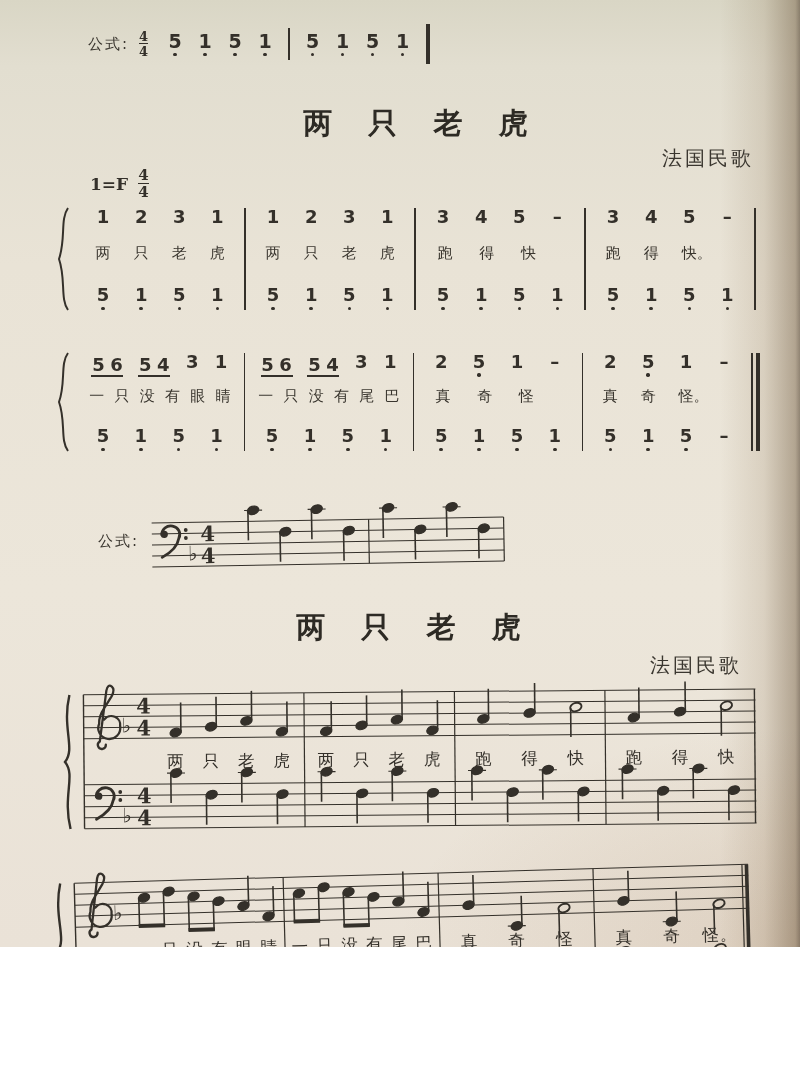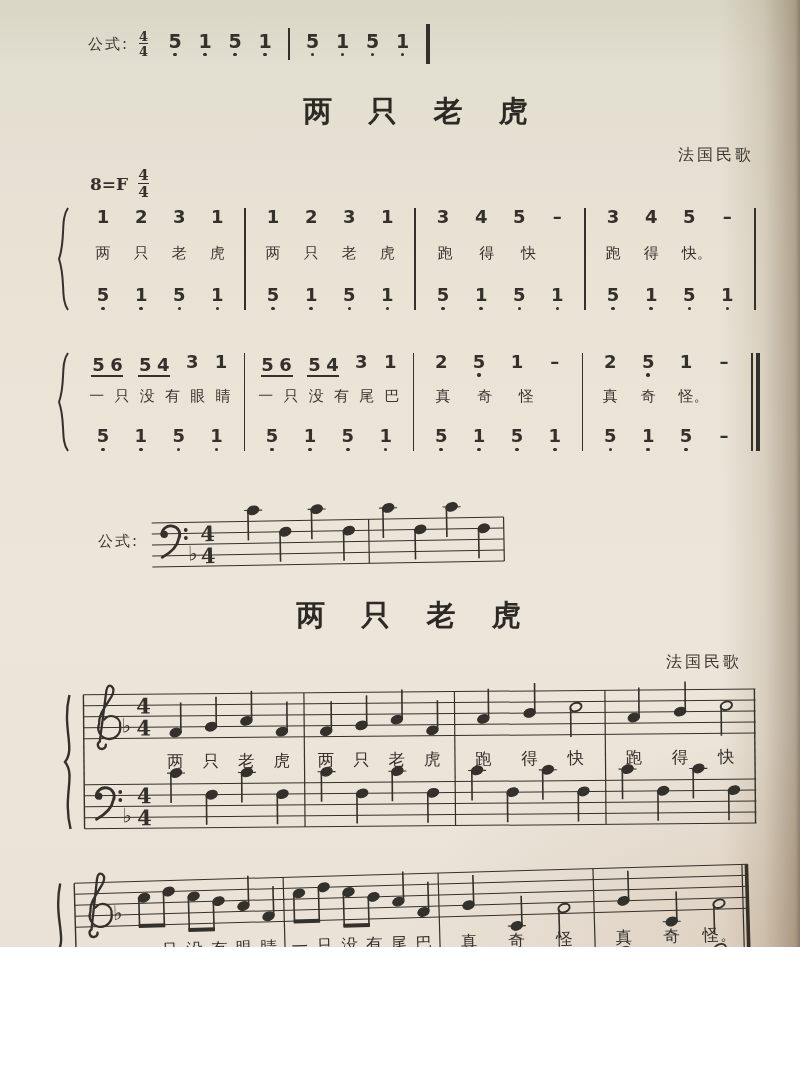--- a/index.html
+++ b/index.html
@@ -11,22 +11,22 @@
       radial-gradient(120% 55% at 100% 100%, rgba(150,108,66,.16), rgba(0,0,0,0) 42%),
       linear-gradient(180deg,#d9d6c5 0%,#e2ded0 7%,#e9e3d6 28%,#ece6da 62%,#eae2d7 100%);
   }
   .abs{position:absolute;}
   .label-cn{font-size:15px;letter-spacing:2px;color:#3a362f;}
   .frac{display:inline-flex;flex-direction:column;align-items:center;line-height:1;vertical-align:middle;}
   .frac b{font-size:13px;font-family:"DejaVu Serif","Liberation Serif",serif;}
   .frac .fr-b{border-top:1.5px solid #34302a;padding-top:1px;}
   .frac.big b{font-size:15px;}
   .keytxt{font-family:"DejaVu Serif","Liberation Serif",serif;font-weight:bold;font-size:17px;margin-right:10px;}
-  .title{font-size:29px;font-weight:bold;letter-spacing:.45em;color:#2d2a24;margin:0;text-align:center;}
-  .credit{font-size:16px;letter-spacing:3px;color:#3a362f;}
+  .title{font-size:29px;font-weight:bold;letter-spacing:.45em;color:#2d2a24;margin:12px;text-align:center;}
+  .credit{font-size:20px;letter-spacing:3px;color:#3a362f;}
   
   .formula-row{display:flex;align-items:center;gap:10px;}
   .f-notes{display:flex;align-items:center;gap:10px;margin-left:4px;}
   .f-meas{display:flex;gap:16px;padding:0 6px;}
   .jp-note{display:inline-flex;flex-direction:column;align-items:center;min-width:14px;}
   .jp-num{font-size:19px;font-weight:bold;line-height:1.05;}
   .jp-dot{width:3.4px;height:3.4px;border-radius:50%;margin-top:1.5px;background:transparent;}
   .jp-dot.on{background:#34302a;}
   .v-bar{width:1.6px;background:#34302a;height:32px;}
   .v-bar.thick{width:4.5px;height:40px;}
@@ -97,21 +97,21 @@
           </span>
         </div>
         <div class="v-bar thick"></div>
       </div>
   </div>
 
   <h1 class="abs title" style="top:92px;left:44px;right:0;">两 只 老 虎</h1>
   <div class="abs credit" style="top:145px;right:46px;">法国民歌</div>
 
   <div class="abs" style="top:168px;left:90px;display:flex;align-items:center;">
-    <span class="keytxt">8=F</span>
+    <span class="keytxt">1=F</span>
     <span class="frac big">
         <b>4</b>
         <b class="fr-b">4</b>
       </span>
   </div>
 
   <div class="abs jp-system" style="top:206px;left:56px;width:700px;height:106px;" id="jp-sys-0">
       <svg width="16" height="106" viewBox="0 0 16 106" class="brace-svg">
         <path d="M12,2 C4,13.25 10,32.86 3,53 C10,73.14 4,92.75 12,104" fill="none" stroke="#34302a" stroke-width="2"></path>
       </svg>

